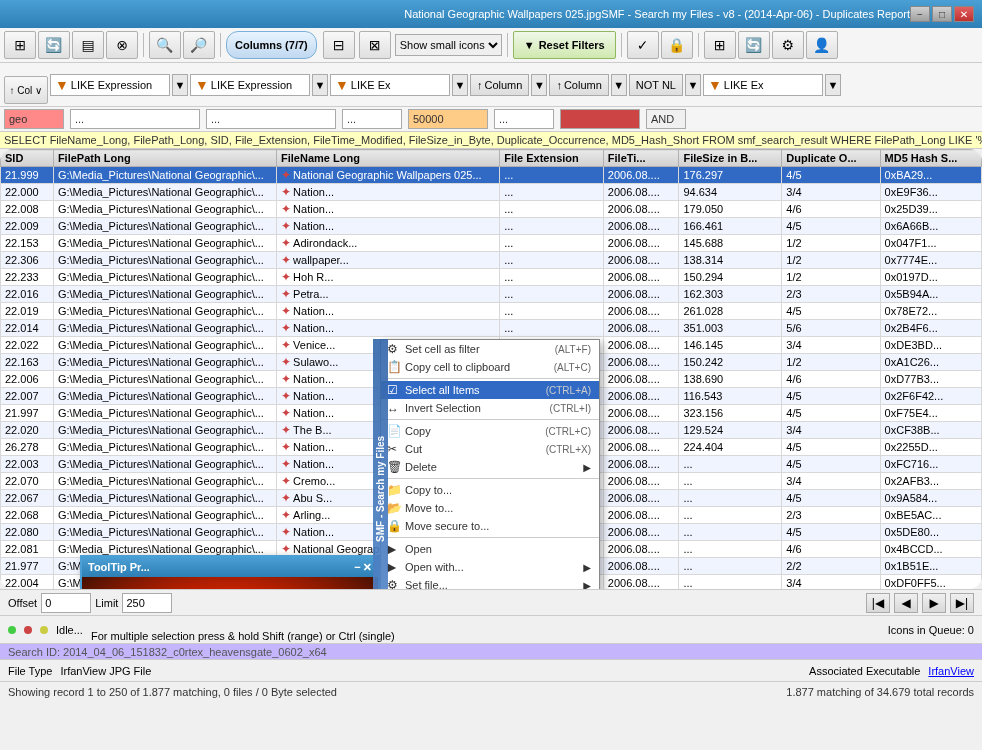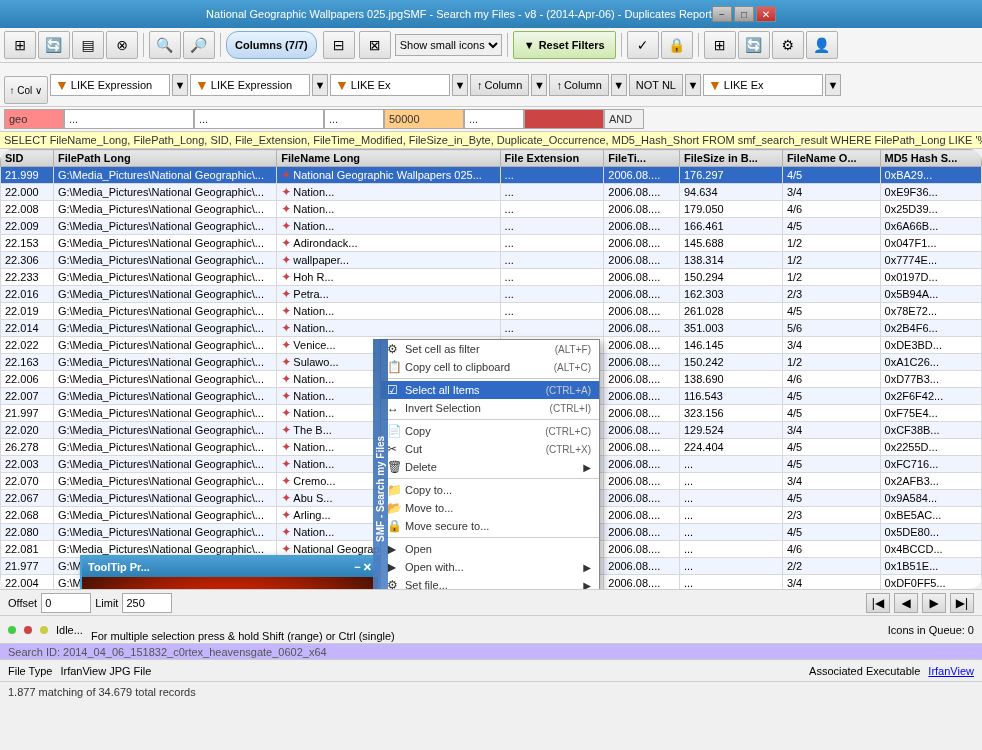--- a/index.html
+++ b/index.html
@@ -5,21 +5,21 @@
     * { box-sizing: border-box; margin: 0; padding: 0; font-family: 'Segoe UI', Tahoma, Arial, sans-serif; font-size: 11px; }
     body { width: 982px; height: 750px; overflow: hidden; background: #f0f0f0; }
     
     
     .title-bar {
       background: linear-gradient(to bottom, #4a9fd4, #2d7fb5);
       color: white;
       height: 28px;
       display: flex;
       align-items: center;
-      justify-content: center;
+      justify-content: flex-end;
       padding: 12px 8px;
     }
     .title-bar-buttons { display: flex; gap: 2px; }
     .title-btn {
       width: 20px; height: 16px; border: 1px solid #888; cursor: pointer;
       display: flex; align-items: center; justify-content: center; font-size: 10px;
       background: linear-gradient(to bottom, #d0d0d0, #a0a0a0);
       color: #333;
     }
     .title-btn.close { background: linear-gradient(to bottom, #e06060, #c03030); color: white; }
@@ -79,21 +79,21 @@
       display: flex; align-items: center; justify-content: center; cursor: pointer;
     }
     .not-null-btn {
       background: linear-gradient(to bottom, #f0f0f0, #ddd);
       border: 1px solid #aaa; height: 22px; padding: 0 6px; cursor: pointer;
       display: flex; align-items: center; gap: 2px; font-size: 11px;
     }
     
     
     .input-row {
-      display: flex; align-items: center; gap: 0; padding: 2px 4px;
+      display: flex; align-items: center; gap: 6px; padding: 2px 4px;
       background: #f5f5f5; border-bottom: 1px solid #ccc;
     }
     .filter-input {
       height: 20px; border: 1px solid #aaa; background: #ff8888;
       font-size: 11px; padding: 0 4px; color: #333;
     }
     .filter-input.empty { background: white; }
     .filter-input.highlight { background: #ff8888; }
     .filter-input.num { background: #ffcc88; }
     
@@ -321,21 +321,21 @@
   <div class="data-table-wrap" style="height:440px;">
     <table class="data-table">
       <thead>
         <tr>
           <th>SID</th>
           <th>FilePath Long</th>
           <th>FileName Long</th>
           <th>File Extension</th>
           <th>FileTi...</th>
           <th>FileSize in B...</th>
-          <th>FileName O...</th>
+          <th>Duplicate O...</th>
           <th>MD5 Hash S...</th>
         </tr>
       </thead>
       <tbody id="table-body">
       <tr class="selected">
             <td>21.999</td>
             <td>G:\Media_Pictures\National Geographic\...</td>
             <td><span class="row-icon">✦</span>National Geographic Wallpapers 025...</td>
             <td>...</td>
             <td>2006.08....</td>
@@ -702,14 +702,15 @@
 
 <div class="associated-row">
   <span>File Type</span>
   <span>IrfanView JPG File</span>
   <span style="flex:1;"></span>
   <span>Associated Executable</span>
   <a class="irfanview-link">IrfanView</a>
 </div>
 
 <div class="bottom-status">
+  <span>Showing record 1 to 250 of 1.877 matching, 0 files / 0 Byte selected</span>
   <span>1.877 matching of 34.679 total records</span>
 </div>
 
 </body></html>

